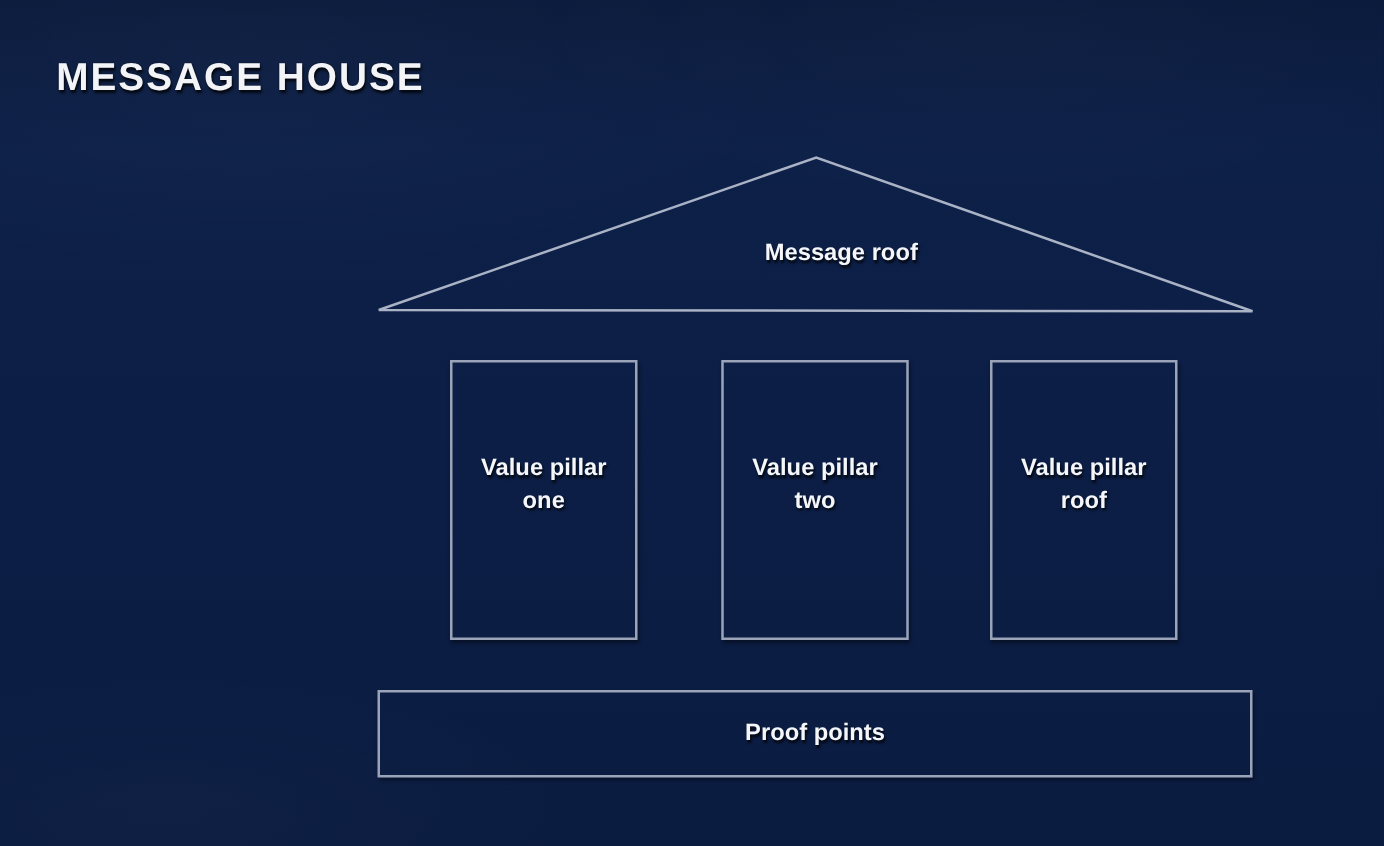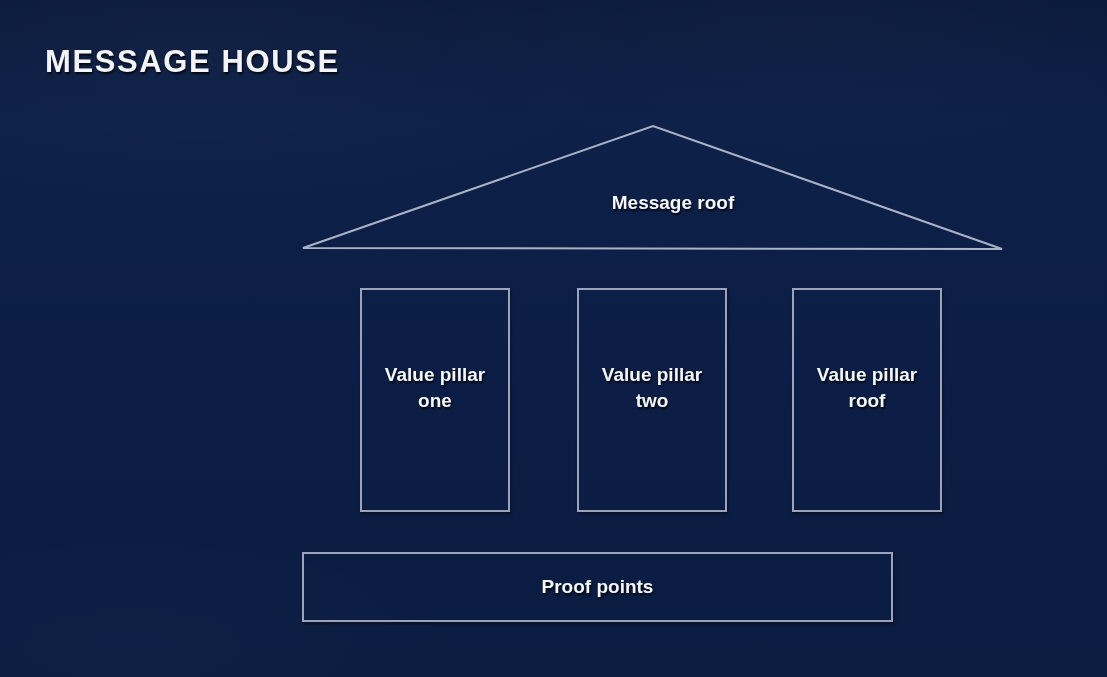--- a/index.html
+++ b/index.html
@@ -107,21 +107,21 @@
     line-height: 26px;
     color: #f4f6fa;
     text-shadow: 1px 2px 2px rgba(0,0,0,0.8);
     padding: 0 8px;
   }
 
   .proof-bar {
     position: absolute;
     left: 302px;
     top: 552px;
-    width: 591px;
+    width: 700px;
     height: 70px;
     border: 2px solid #9aa3b8;
     box-sizing: border-box;
     box-shadow: 1px 2px 3px rgba(0,0,0,0.45);
     display: flex;
     align-items: center;
     justify-content: center;
     z-index: 2;
   }
   .proof-label {

